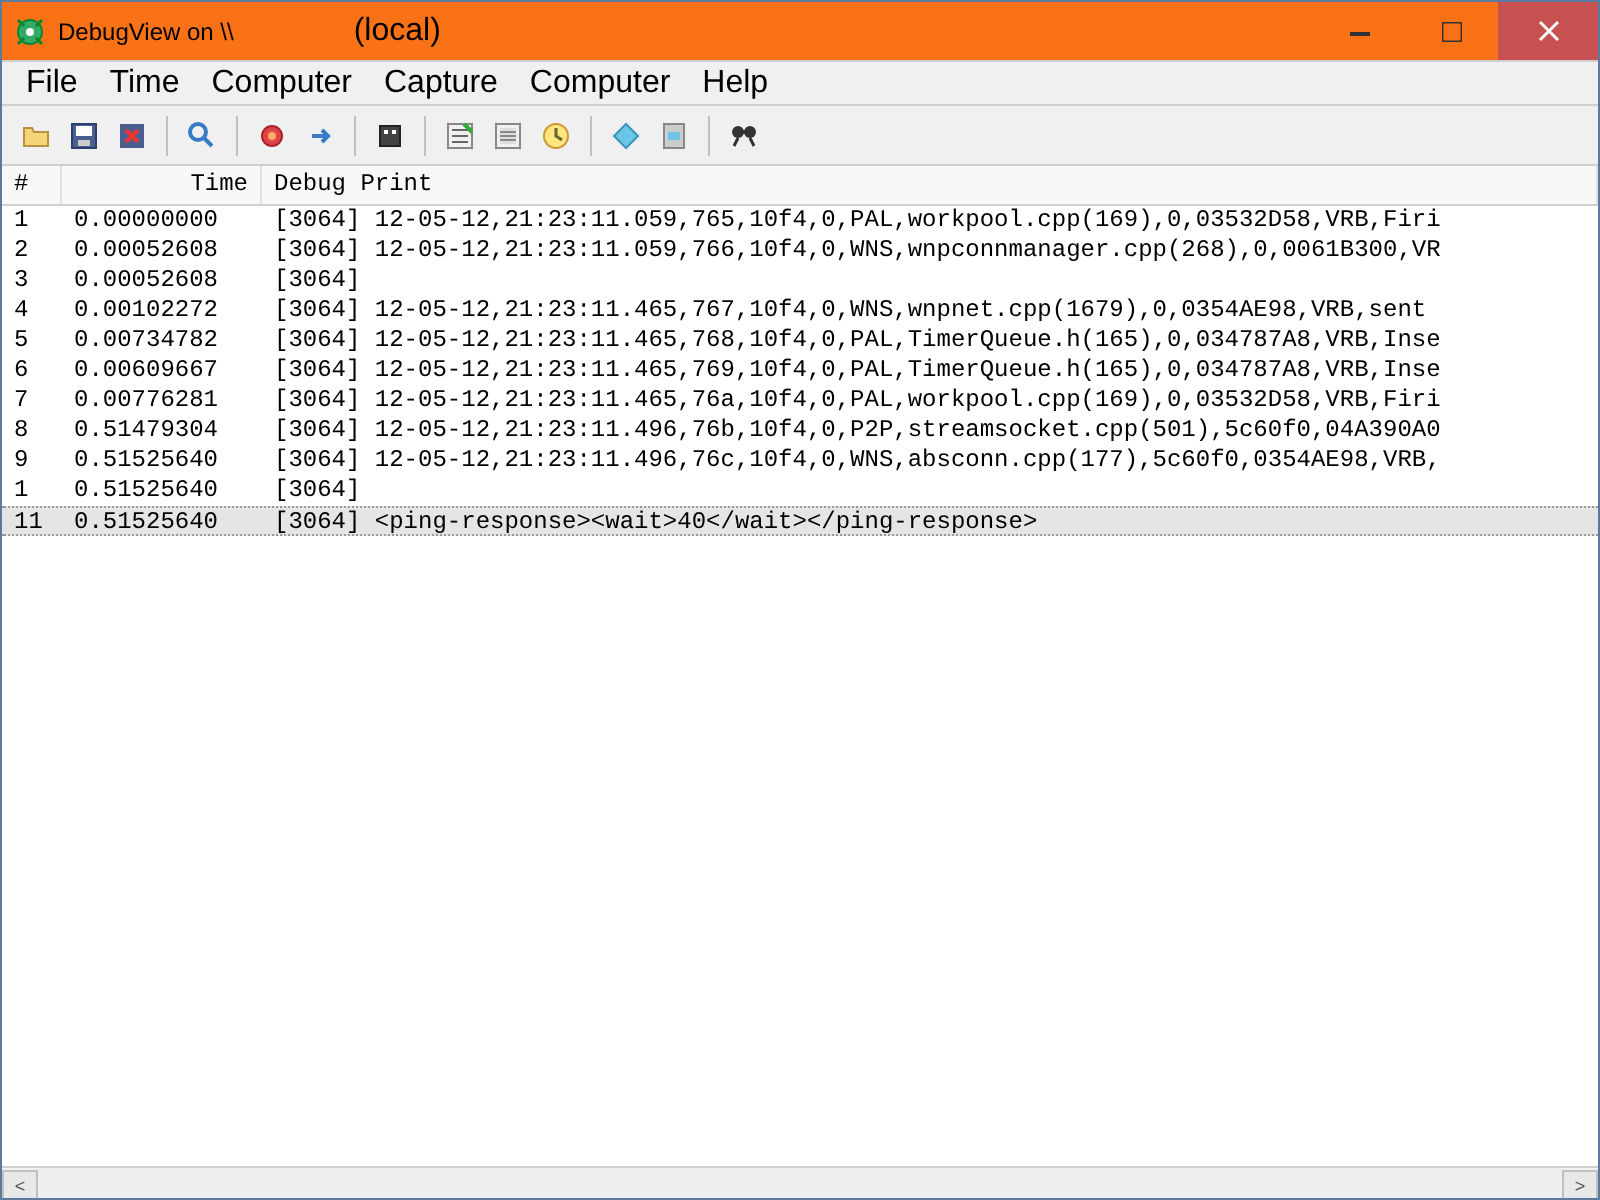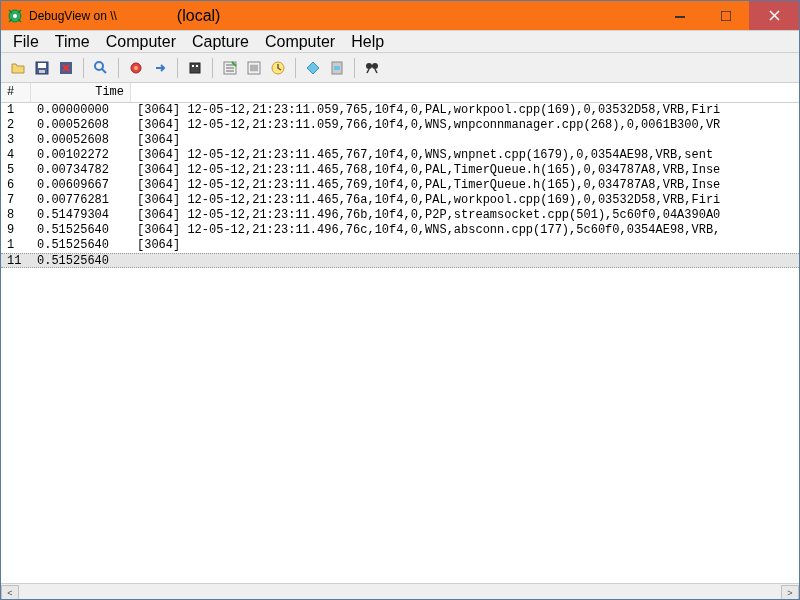--- a/index.html
+++ b/index.html
@@ -161,20 +161,21 @@
         <rect x="7" y="5" width="2" height="2" fill="#333"></rect>
         <path d="M5 9 L3 13 M11 9 L13 13" stroke="#333" stroke-width="1.5"></path>
       </svg>
     </div>
 </div>
 
 <div class="content">
   <div class="header-row">
     <div class="hcol num">#</div>
     <div class="hcol time">Time</div>
+    <div class="hcol debug">Debug Print</div>
   </div>
   <div id="rows">
       <div class="row">
         <div class="rcol num">1</div>
         <div class="rcol time">0.00000000</div>
         <div class="rcol debug">[3064] 12-05-12,21:23:11.059,765,10f4,0,PAL,workpool.cpp(169),0,03532D58,VRB,Firi</div>
       </div>
       <div class="row">
         <div class="rcol num">2</div>
         <div class="rcol time">0.00052608</div>
@@ -216,20 +217,21 @@
         <div class="rcol debug">[3064] 12-05-12,21:23:11.496,76c,10f4,0,WNS,absconn.cpp(177),5c60f0,0354AE98,VRB,</div>
       </div>
       <div class="row">
         <div class="rcol num">1</div>
         <div class="rcol time">0.51525640</div>
         <div class="rcol debug">[3064] </div>
       </div>
       <div class="row sel">
         <div class="rcol num">11</div>
         <div class="rcol time">0.51525640</div>
+        <div class="rcol debug">[3064] &lt;ping-response&gt;&lt;wait&gt;40&lt;/wait&gt;&lt;/ping-response&gt;</div>
       </div>
     </div>
 </div>
 
 <div class="hscroll">
   <div class="hs-btn">&lt;</div>
   <div class="hs-track"></div>
   <div class="hs-btn">&gt;</div>
 </div>
 

